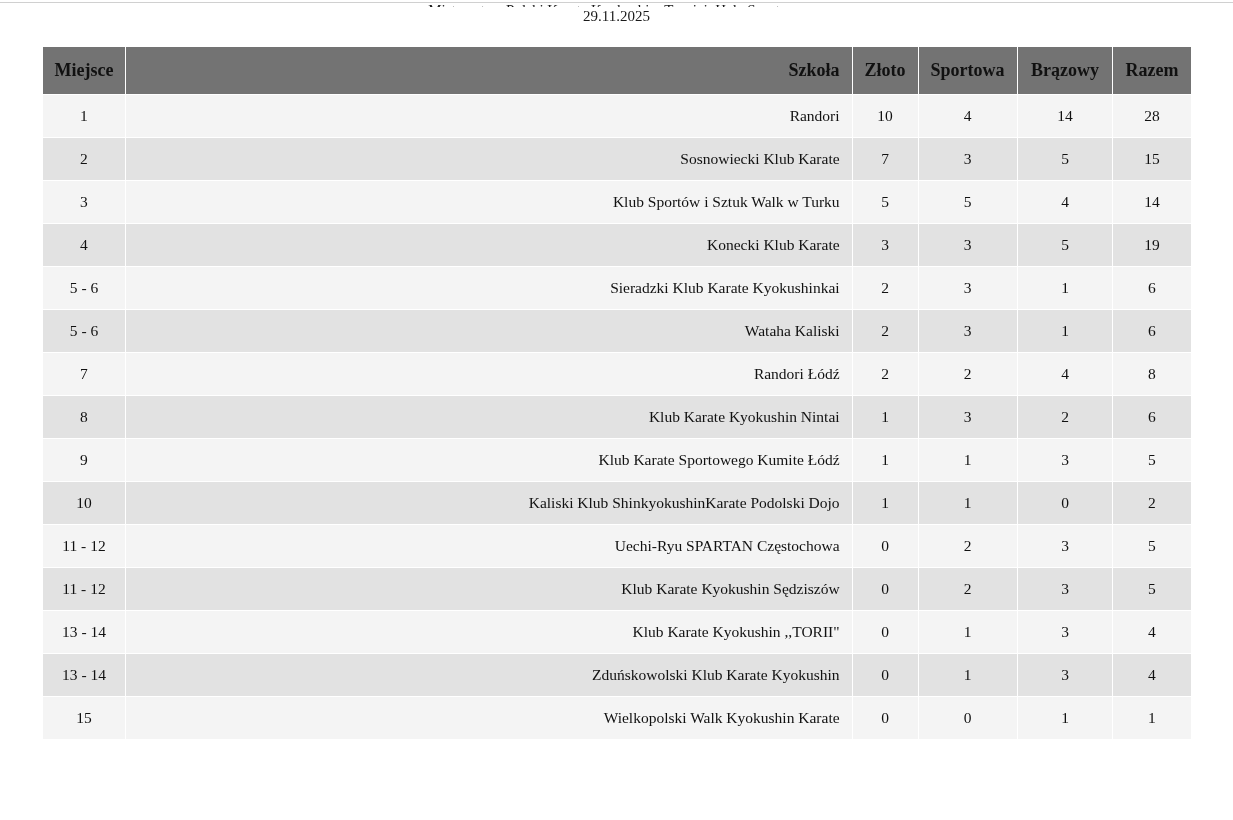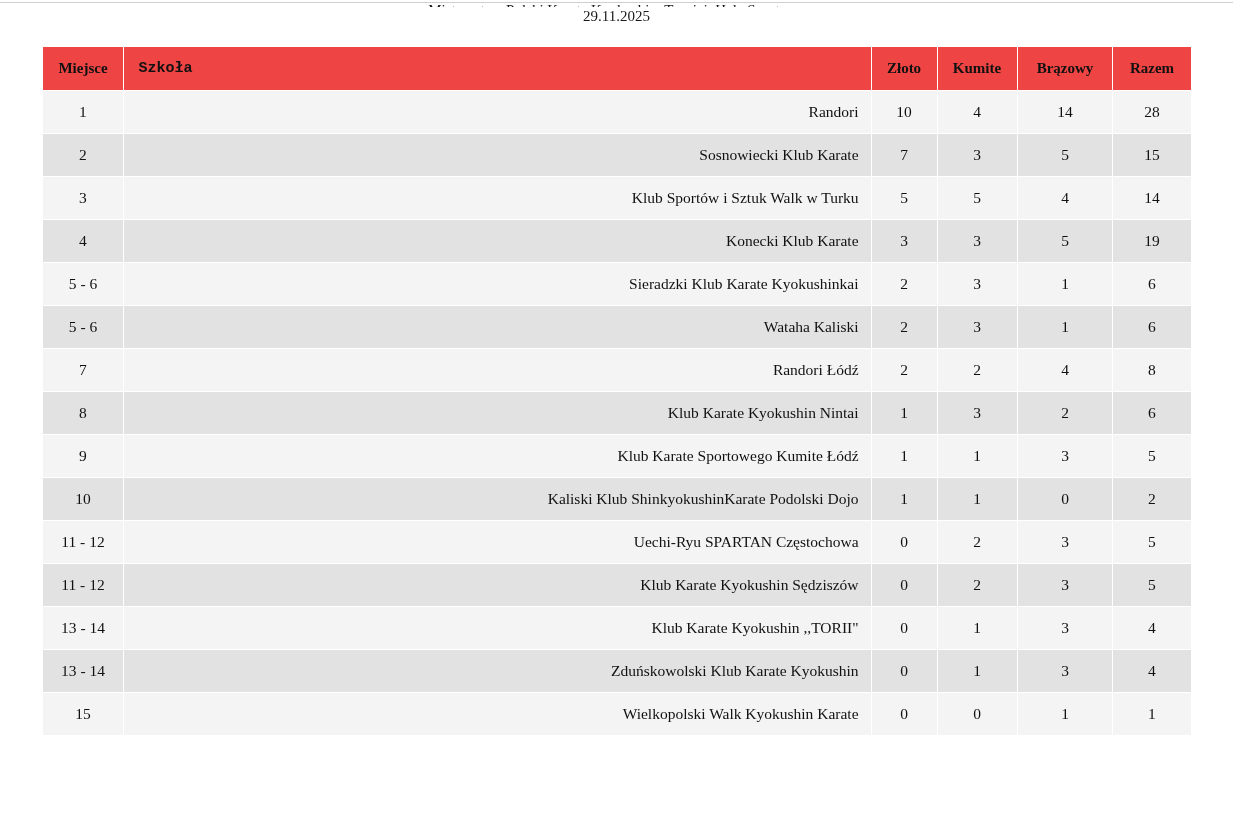--- a/index.html
+++ b/index.html
@@ -51,33 +51,32 @@
   .table-wrap {
     margin: 21px auto 0 auto;
     width: 1150px;
   }
   table.results {
     border-collapse: collapse;
     width: 100%;
     font-size: 15.5px;
   }
   table.results thead th {
-    background: #ef4444;
+    background: #737373;
     color: #111111;
     font-weight: bold;
-    font-size: 15px;
+    font-size: 18px;
     padding: 13px 12px;
     border: 1px solid #ffffff;
     text-align: center;
     white-space: nowrap;
   }
   table.results thead th.school-head {
-    text-align: left;
+    text-align: right;
     padding-left: 14px;
-    font-family: Liberation Mono, monospace;
   }
   table.results tbody td {
     border: 1px solid #ffffff;
     padding: 12px 12px;
     text-align: center;
     color: #111111;
   }
   table.results tbody td.school {
     text-align: right;
     padding-left: 14px;
@@ -116,21 +115,21 @@
         <col class="c-gold">
         <col class="c-silver">
         <col class="c-bronze">
         <col class="c-total">
       </colgroup>
       <thead>
         <tr>
           <th>Miejsce</th>
           <th class="school-head">Szkoła</th>
           <th>Złoto</th>
-          <th>Kumite</th>
+          <th>Sportowa</th>
           <th>Brązowy</th>
           <th>Razem</th>
         </tr>
       </thead>
       <tbody id="results-body">
           <tr class="odd">
             <td>1</td>
             <td class="school">Randori</td>
             <td>10</td>
             <td>4</td>

